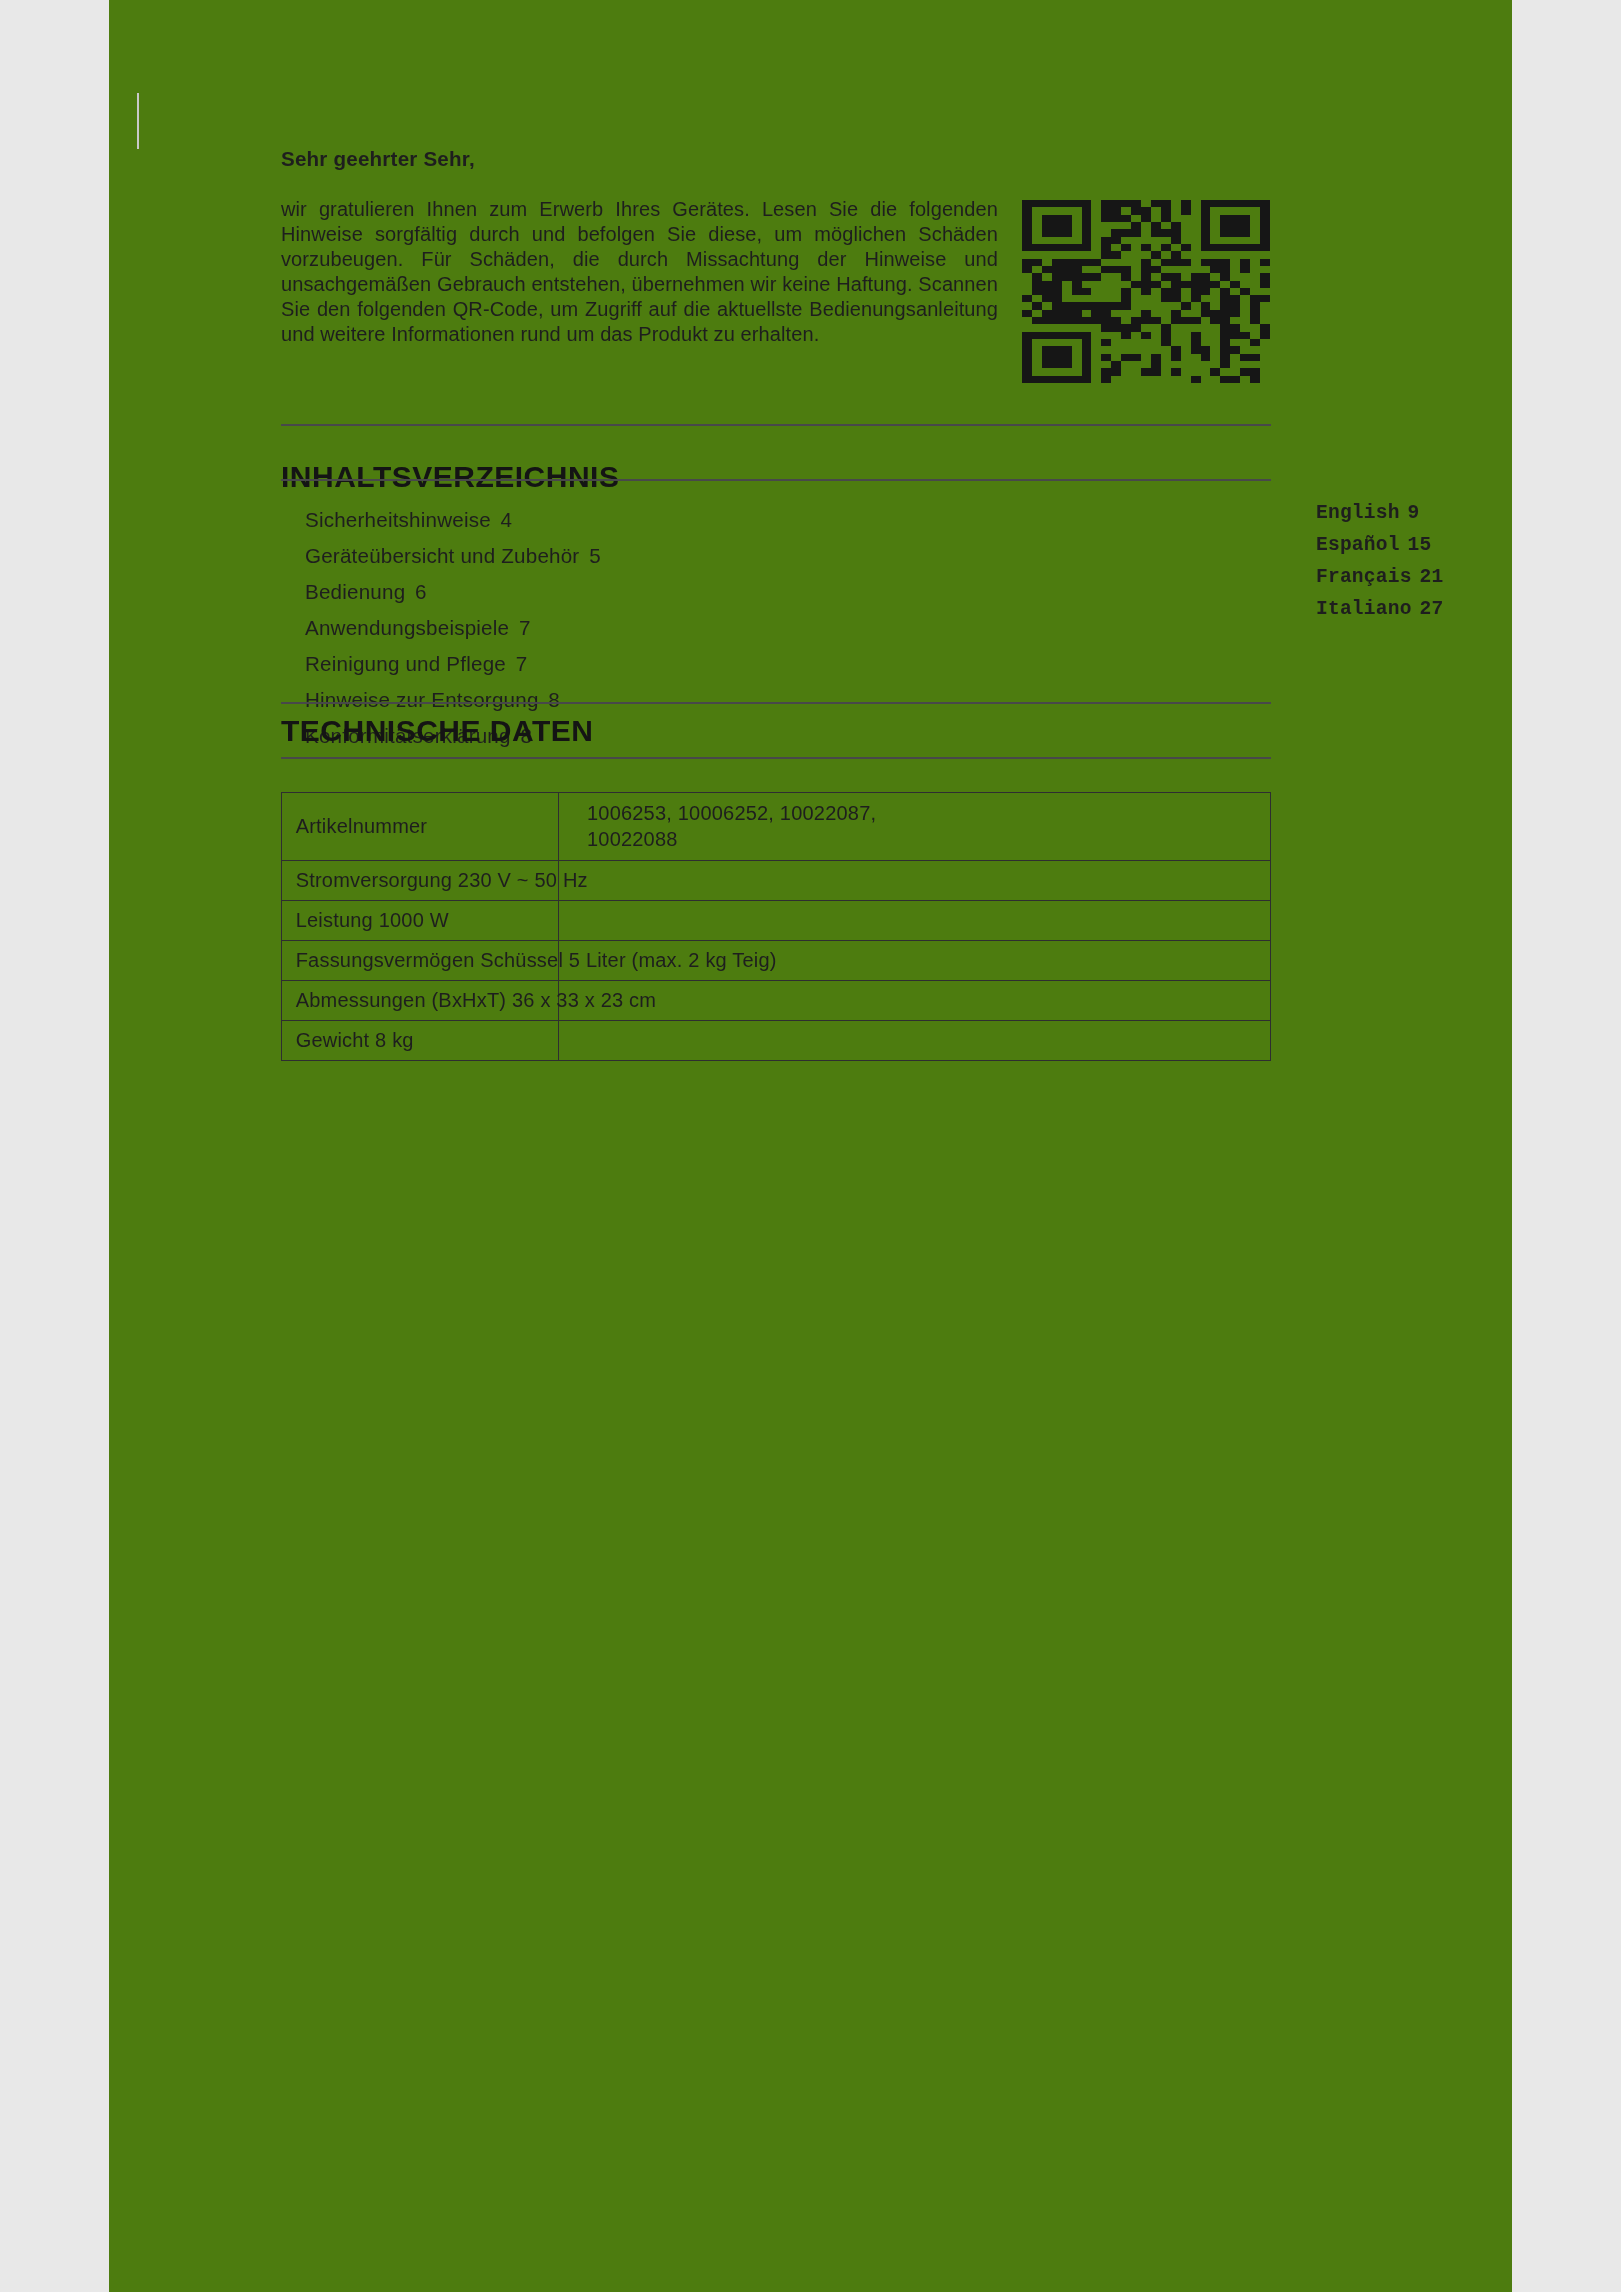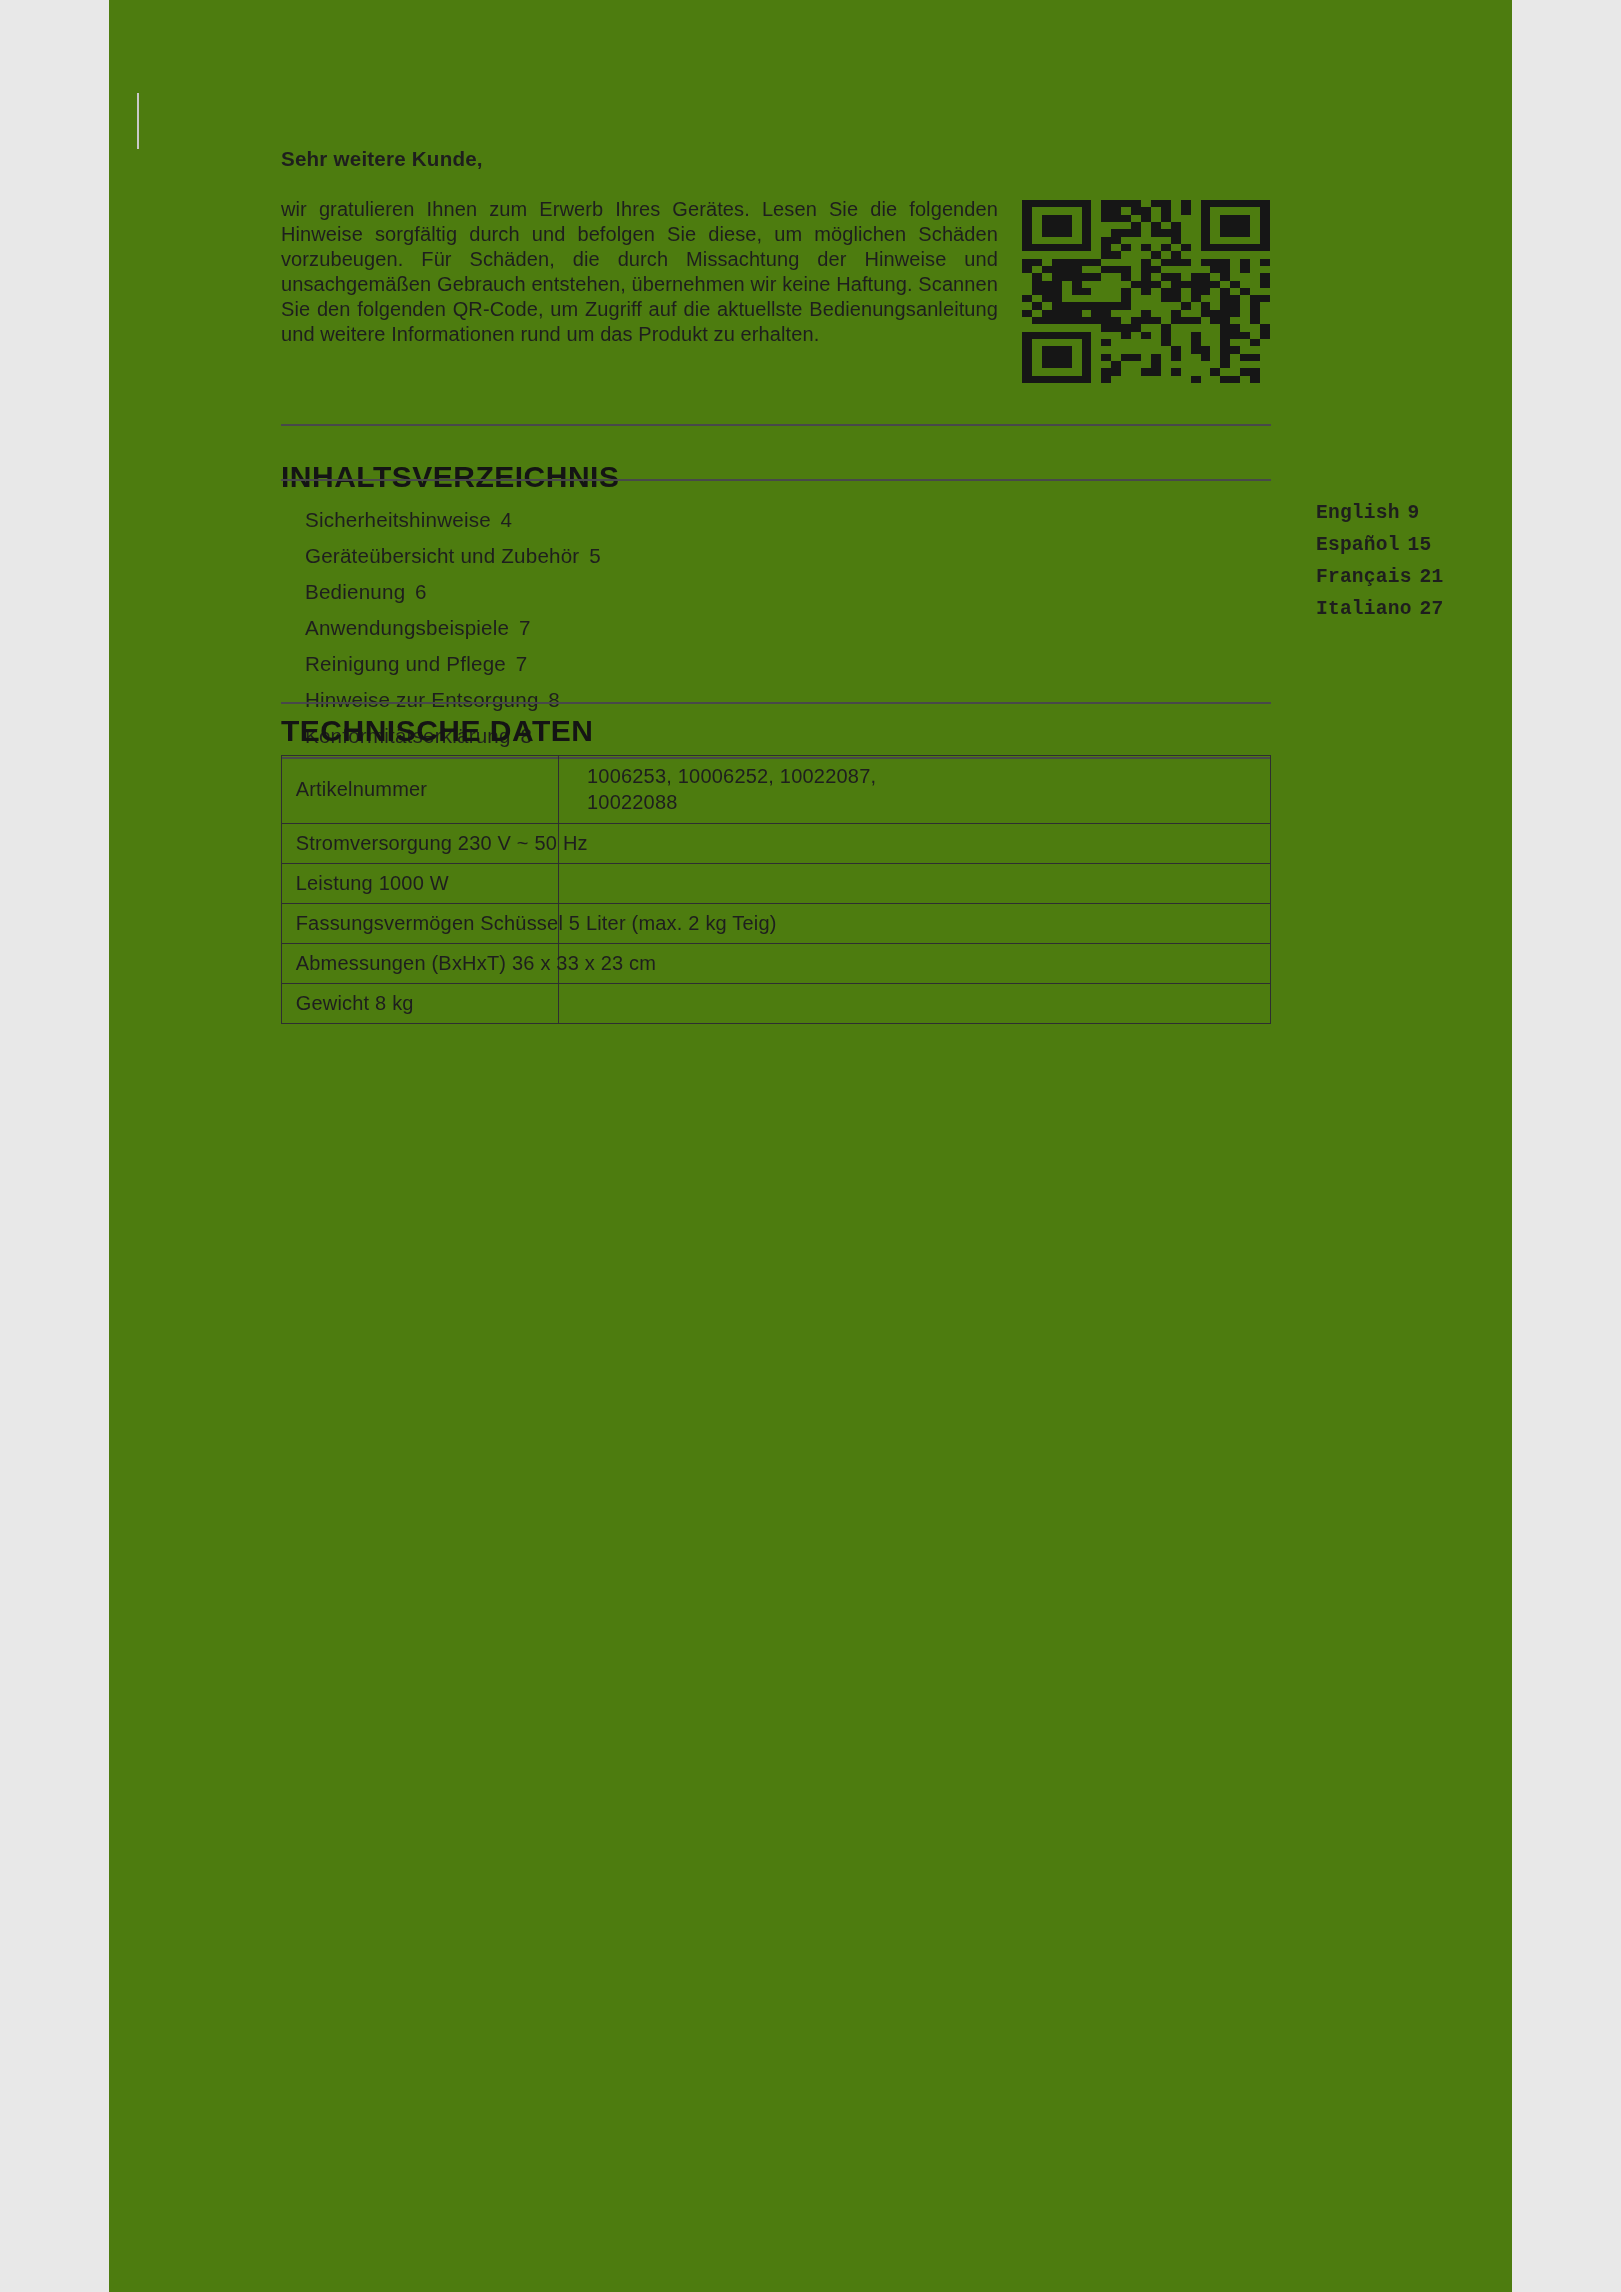--- a/index.html
+++ b/index.html
@@ -76,21 +76,21 @@
   .langs {
     position: absolute;
     left: 1207px; top: 502px;
     font-size: 19.6px; font-weight: bold;
     letter-spacing: 0.2px;
   }
   .langs .lang-item { height: 32px; display: flex; align-items: flex-start; font-family: Liberation Mono, monospace; }
   .lang-item .pg { margin-left: 7.8px; }
   .tech-table {
     position: absolute;
-    left: 172px; top: 755px;
+    left: 172px; top: 792px;
     width: 990px;
     border: 1.5px solid #2e2e30;
     font-size: 20px;
     letter-spacing: 0.2px;
   }
   .t-row { display: flex; border-top: 1.5px solid #2e2e30; }
   .t-row:first-child { border-top: none; }
   .t-left {
     flex: 0 0 276px;
     width: 276px;
@@ -120,21 +120,21 @@
 </style>
 </head>
 <body>
 
 <div class="page">
 
   <div class="edge-mark"></div>
 
   <div class="lang-badge">DE</div>
 
-  <div class="greeting">Sehr weitere Kunde,</div>
+  <div class="greeting">Sehr geehrter Sehr,</div>
 
   <div class="intro-body">wir gratulieren Ihnen zum Erwerb Ihres Gerätes. Lesen Sie die folgenden Hinweise sorgfältig durch und befolgen Sie diese, um möglichen Schäden vorzubeugen. Für Schäden, die durch Missachtung der Hinweise und unsachgemäßen Gebrauch entstehen, übernehmen wir keine Haftung. Scannen Sie den folgenden QR-Code, um Zugriff auf die aktuellste Bedienungsanleitung und weitere Informationen rund um das Produkt zu erhalten.</div>
 
   <div class="qr"><svg viewBox="0 0 25 25" width="100%" height="100%" preserveAspectRatio="none" fill="#161616" shape-rendering="crispEdges">
         <rect x="0" y="0" width="1" height="1"></rect>
         <rect x="1" y="0" width="1" height="1"></rect>
         <rect x="2" y="0" width="1" height="1"></rect>
         <rect x="3" y="0" width="1" height="1"></rect>
         <rect x="4" y="0" width="1" height="1"></rect>
         <rect x="5" y="0" width="1" height="1"></rect>

